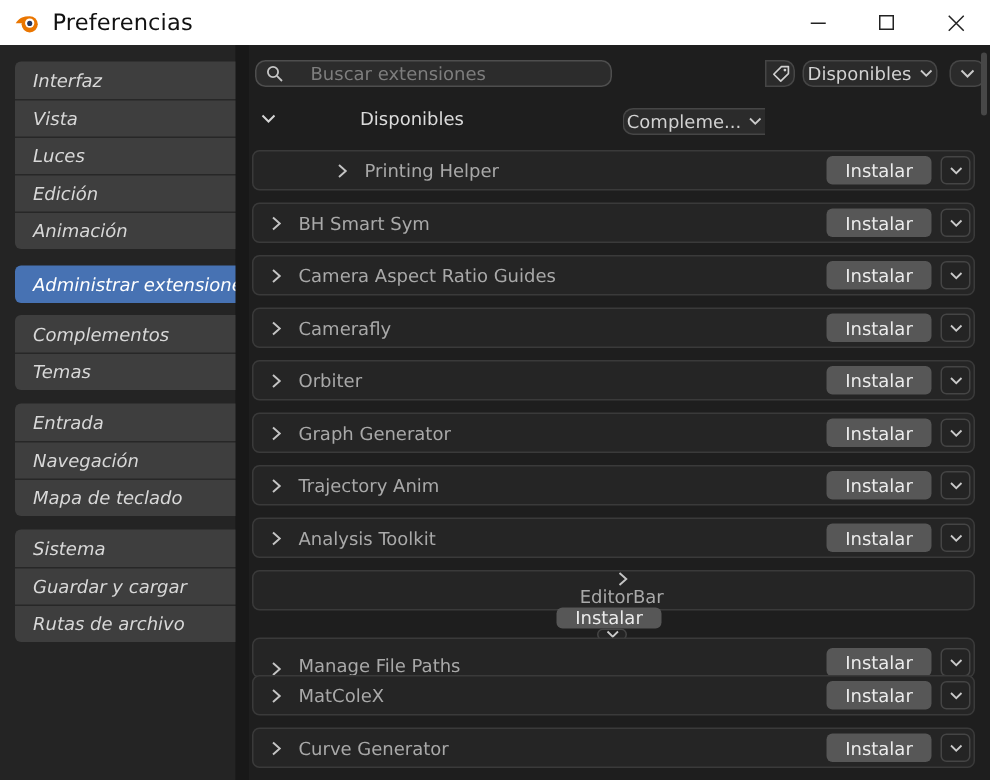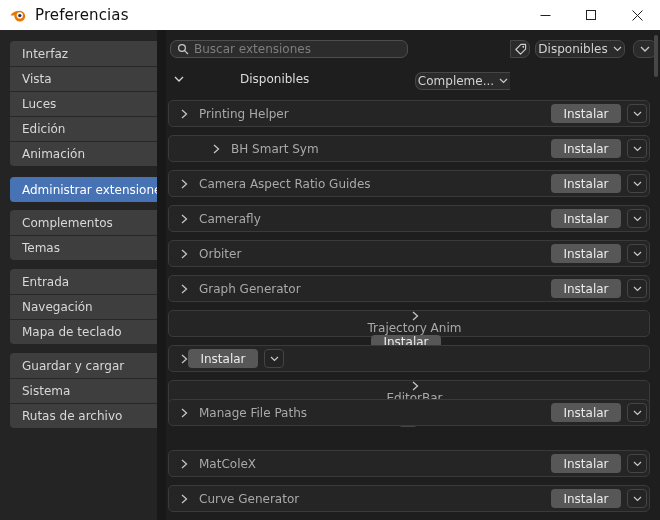--- a/index.html
+++ b/index.html
@@ -13,33 +13,33 @@
   .tb-controls { position:absolute; right:0; top:0; height:30px; display:flex; }
   .tb-btn { width:46px; height:30px; display:flex; align-items:center; justify-content:center; background:transparent; border:none; cursor:default; }
   .tb-btn svg { display:block; }
 
   
   .sidebar { position:absolute; left:0; top:30px; width:157px; height:490px; background:#242424; }
   .region-gap { position:absolute; left:157px; top:30px; width:9px; height:490px; background:#181818; }
   .main { position:absolute; left:166px; top:30px; width:494px; height:490px; background:#1e1e1e; overflow:hidden; }
 
   
-  .sb-group { position:absolute; left:10px; width:166px; border-radius:4px; overflow:hidden; background:#3e3e3e; }
+  .sb-group { position:absolute; left:10px; width:166px; border-radius:4px; overflow:hidden; background:#3e3e3e;font-style:italic; }
   .sb-group.g0 { top:11px; }
   .sb-group.g1 { top:147px; background:#4772b3; }
   .sb-group.g2 { top:180px; }
   .sb-group.g3 { top:239px; }
   .sb-group.g4 { top:323px; }
   .sb-item { height:25px; display:flex; align-items:center; padding-left:12px; cursor:default; }
   .sb-item + .sb-item { border-top:1px solid #272727; }
   .sb-label { font-size:12px; color:#d8d8d8; white-space:nowrap; }
   .sb-group.g1 .sb-label { color:#ffffff; }
 
   
-  .search-box { position:absolute; left:4px; top:10px; width:238px; height:18px; background:#2c2c2c; border:1px solid #4e4e4e; border-radius:7px; display:flex; align-items:center; }
+  .search-box { position:absolute; left:4px; top:10px; width:238px; height:18px; background:#2c2c2c; border:1px solid #4e4e4e; border-radius:7px; display:flex; align-items:center;gap:13px; }
   .search-box svg { margin-left:6px; flex:0 0 auto; }
   .search-input { flex:1; height:14px; margin-left:5px; background:transparent; border:none; outline:none; font-family:inherit; font-size:12px; color:#d0d0d0; min-width:0; }
   .search-input::placeholder { color:#7e7e7e; opacity:1; }
 
   .pill { position:absolute; top:10px; height:18px; background:#2b2b2b; border:1px solid #464646; border-radius:7px; display:flex; align-items:center; justify-content:center; font-size:12px; color:#d2d2d2; cursor:default; }
   .pill .pill-label { white-space:nowrap; overflow:hidden; }
   .pill .chev { margin-left:5px; }
   .pill-type { left:249px; width:95px; border-radius:7px 0 0 7px; border-right:none;margin-top:32px; }
   .pill-tag  { left:344px; width:20px; border-radius:0 7px 7px 0; }
   .pill-repos{ left:369px; width:90px; }
@@ -125,24 +125,24 @@
   </div>
       <div class="sb-item">
     <span class="sb-label">Navegación</span>
   </div>
       <div class="sb-item">
     <span class="sb-label">Mapa de teclado</span>
   </div>
     </div>
     <div class="sb-group g4">
       <div class="sb-item">
+    <span class="sb-label">Sistema</span>
+  </div>
+      <div class="sb-item">
     <span class="sb-label">Guardar y cargar</span>
-  </div>
-      <div class="sb-item">
-    <span class="sb-label">Sistema</span>
   </div>
       <div class="sb-item">
     <span class="sb-label">Rutas de archivo</span>
   </div>
     </div>
   </div>
 <div class="region-gap"></div>
 
 <div class="main">
 
@@ -182,35 +182,35 @@
   </div>
 
   <div class="section-head">
     <svg width="10" height="7" viewBox="0 0 10 7">
         <polyline points="1,1 5,5 9,1" fill="none" stroke="#d6d6d6" stroke-width="1.3"></polyline>
       </svg>
     <span class="sec-label">Disponibles</span>
   </div>
 
   <div id="rows-host">
-      <div class="ext-row" style="top: 70px;">
+      <div class="ext-row" style="top: 70px; padding-left: 44px;">
     <span class="ext-chev">
       <svg width="7" height="10" viewBox="0 0 7 10">
             <polyline points="1,1 5.5,5 1,9" fill="none" stroke="#c4c4c4" stroke-width="1.3"></polyline>
           </svg>
     </span>
     <span class="ext-name">Printing Helper</span>
     <button class="install-btn">Instalar</button>
     <span class="ext-menu-btn">
       <svg width="9" height="6" viewBox="0 0 9 6">
             <polyline points="1,1 4.5,4.5 8,1" fill="none" stroke="#c9c9c9" stroke-width="1.2"></polyline>
           </svg>
     </span>
   </div>
-      <div class="ext-row" style="top: 105px; padding-left: 32px;">
+      <div class="ext-row" style="top: 105px;">
     <span class="ext-chev">
       <svg width="7" height="10" viewBox="0 0 7 10">
             <polyline points="1,1 5.5,5 1,9" fill="none" stroke="#c4c4c4" stroke-width="1.3"></polyline>
           </svg>
     </span>
     <span class="ext-name">BH Smart Sym</span>
     <button class="install-btn">Instalar</button>
     <span class="ext-menu-btn">
       <svg width="9" height="6" viewBox="0 0 9 6">
             <polyline points="1,1 4.5,4.5 8,1" fill="none" stroke="#c9c9c9" stroke-width="1.2"></polyline>
@@ -266,40 +266,41 @@
           </svg>
     </span>
     <span class="ext-name">Graph Generator</span>
     <button class="install-btn">Instalar</button>
     <span class="ext-menu-btn">
       <svg width="9" height="6" viewBox="0 0 9 6">
             <polyline points="1,1 4.5,4.5 8,1" fill="none" stroke="#c9c9c9" stroke-width="1.2"></polyline>
           </svg>
     </span>
   </div>
-      <div class="ext-row" style="top: 280px; flex-direction: column;">
+      <div class="ext-row" style="top: 280px;">
     <span class="ext-chev">
       <svg width="7" height="10" viewBox="0 0 7 10">
             <polyline points="1,1 5.5,5 1,9" fill="none" stroke="#c4c4c4" stroke-width="1.3"></polyline>
           </svg>
     </span>
     <span class="ext-name">Trajectory Anim</span>
     <button class="install-btn">Instalar</button>
     <span class="ext-menu-btn">
       <svg width="9" height="6" viewBox="0 0 9 6">
             <polyline points="1,1 4.5,4.5 8,1" fill="none" stroke="#c9c9c9" stroke-width="1.2"></polyline>
           </svg>
     </span>
   </div>
       <div class="ext-row" style="top: 315px;">
     <span class="ext-chev">
       <svg width="7" height="10" viewBox="0 0 7 10">
             <polyline points="1,1 5.5,5 1,9" fill="none" stroke="#c4c4c4" stroke-width="1.3"></polyline>
           </svg>
     </span>
+    <span class="ext-name">Analysis Toolkit</span>
     <button class="install-btn">Instalar</button>
     <span class="ext-menu-btn">
       <svg width="9" height="6" viewBox="0 0 9 6">
             <polyline points="1,1 4.5,4.5 8,1" fill="none" stroke="#c9c9c9" stroke-width="1.2"></polyline>
           </svg>
     </span>
   </div>
       <div class="ext-row" style="top: 350px; flex-direction: column;">
     <span class="ext-chev">
       <svg width="7" height="10" viewBox="0 0 7 10">
@@ -307,21 +308,21 @@
           </svg>
     </span>
     <span class="ext-name">EditorBar</span>
     <button class="install-btn">Instalar</button>
     <span class="ext-menu-btn">
       <svg width="9" height="6" viewBox="0 0 9 6">
             <polyline points="1,1 4.5,4.5 8,1" fill="none" stroke="#c9c9c9" stroke-width="1.2"></polyline>
           </svg>
     </span>
   </div>
-      <div class="ext-row" style="top: 369px;">
+      <div class="ext-row" style="top: 395px; align-items: flex-end;">
     <span class="ext-chev">
       <svg width="7" height="10" viewBox="0 0 7 10">
             <polyline points="1,1 5.5,5 1,9" fill="none" stroke="#c4c4c4" stroke-width="1.3"></polyline>
           </svg>
     </span>
     <span class="ext-name">Manage File Paths</span>
     <button class="install-btn">Instalar</button>
     <span class="ext-menu-btn">
       <svg width="9" height="6" viewBox="0 0 9 6">
             <polyline points="1,1 4.5,4.5 8,1" fill="none" stroke="#c9c9c9" stroke-width="1.2"></polyline>

